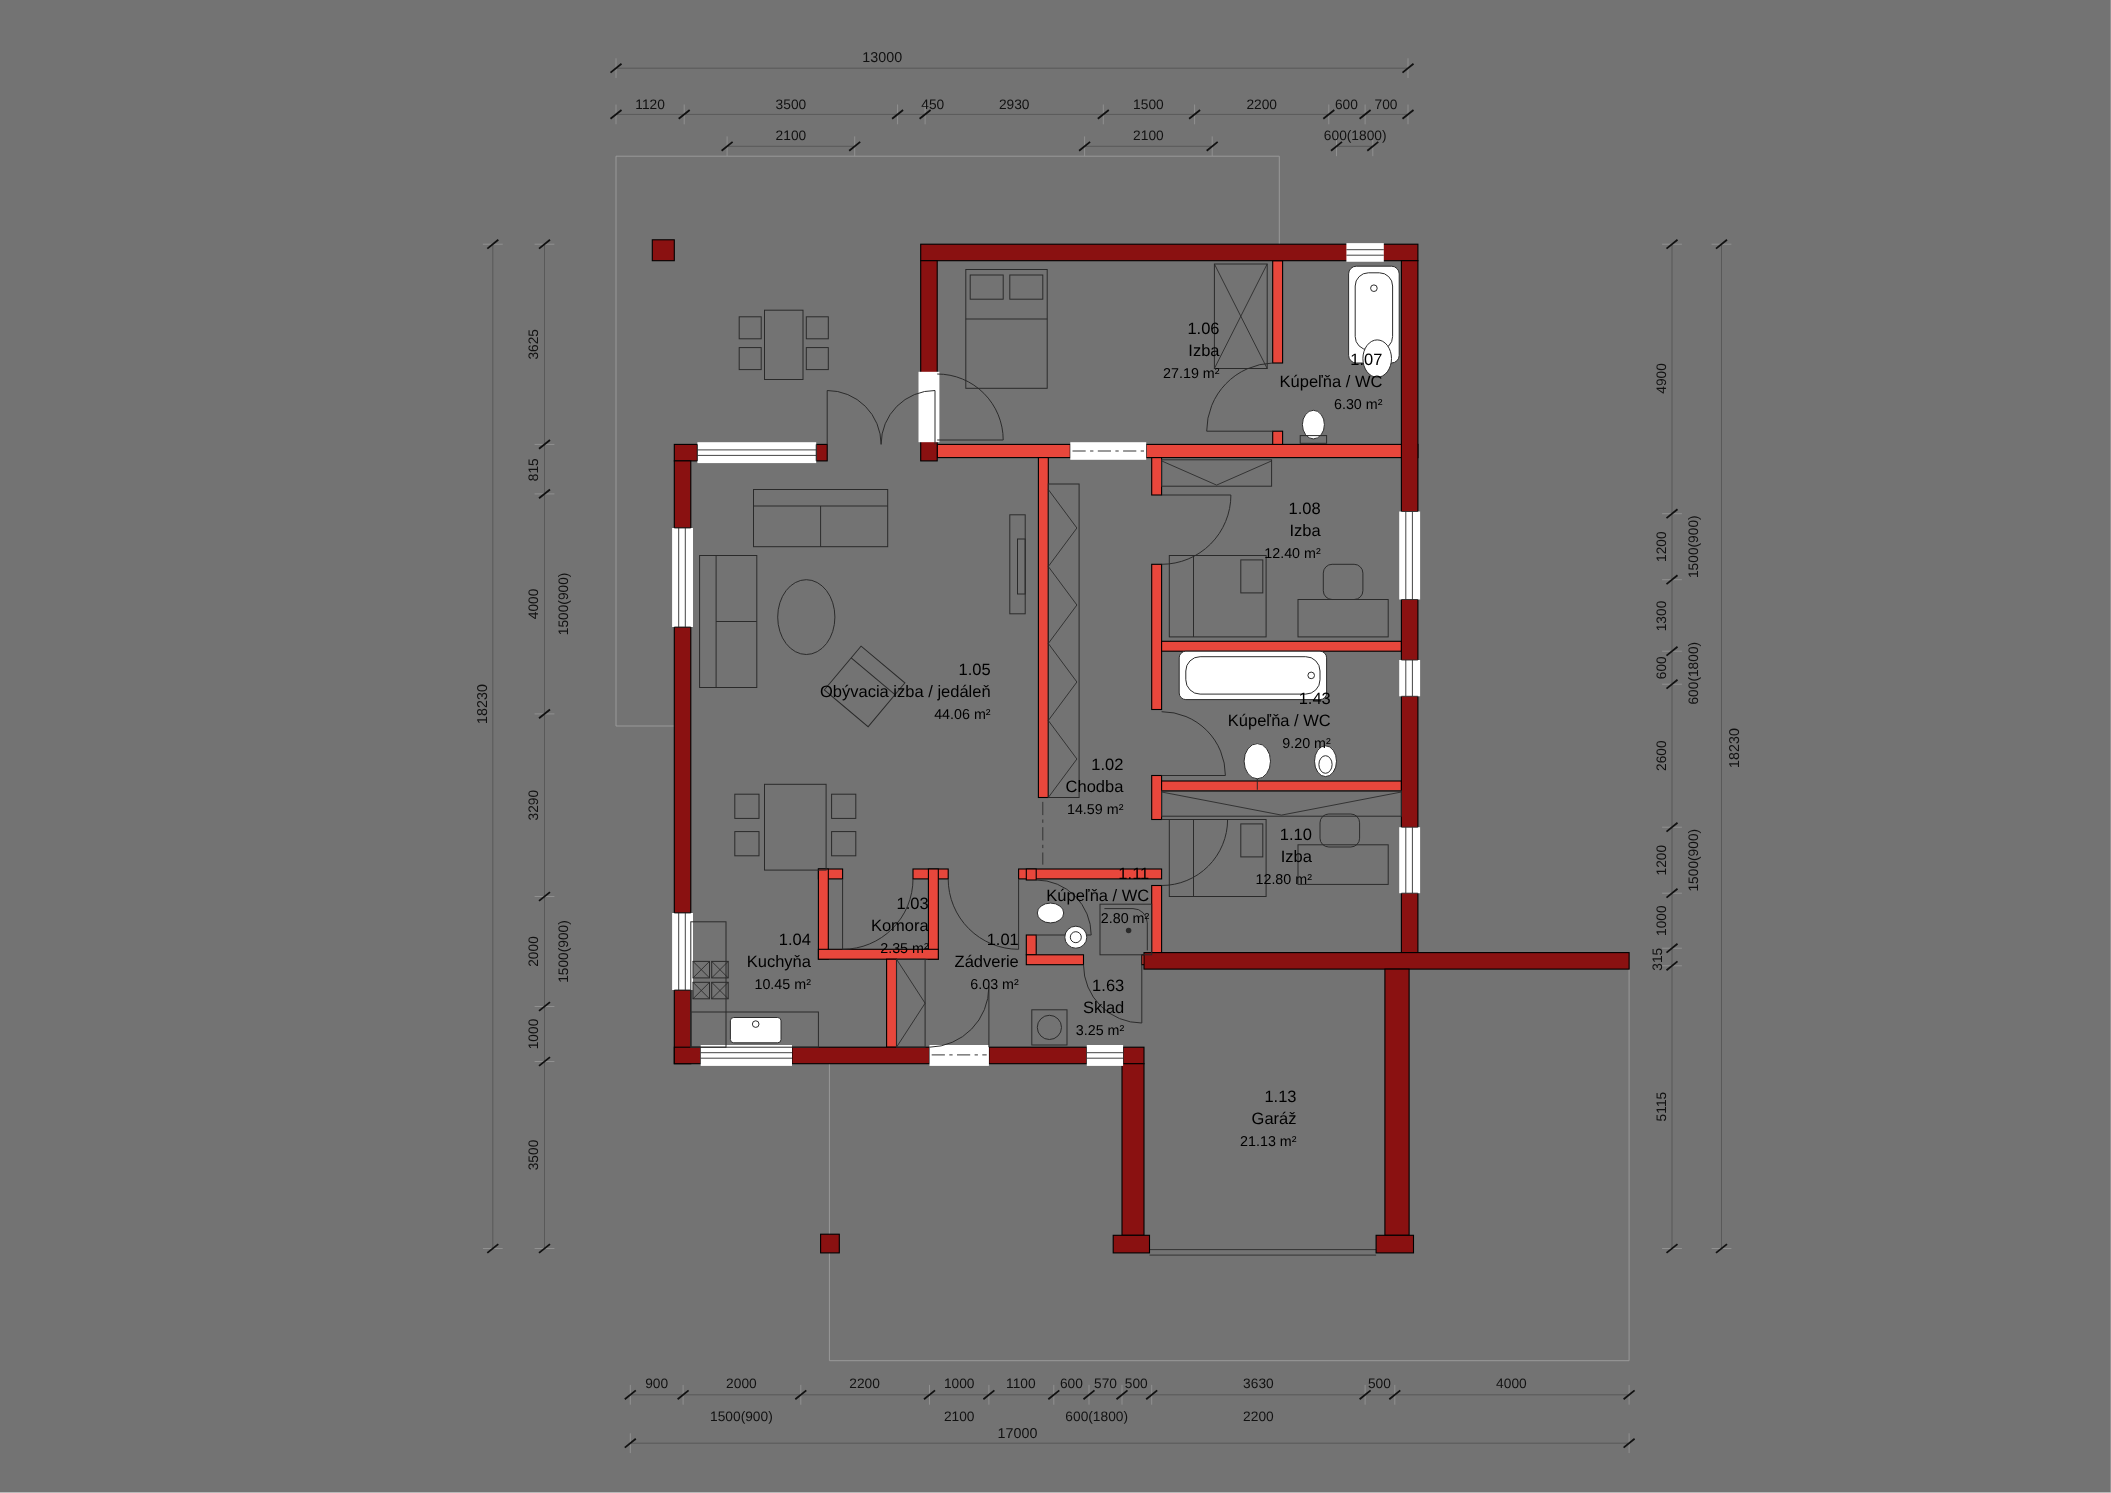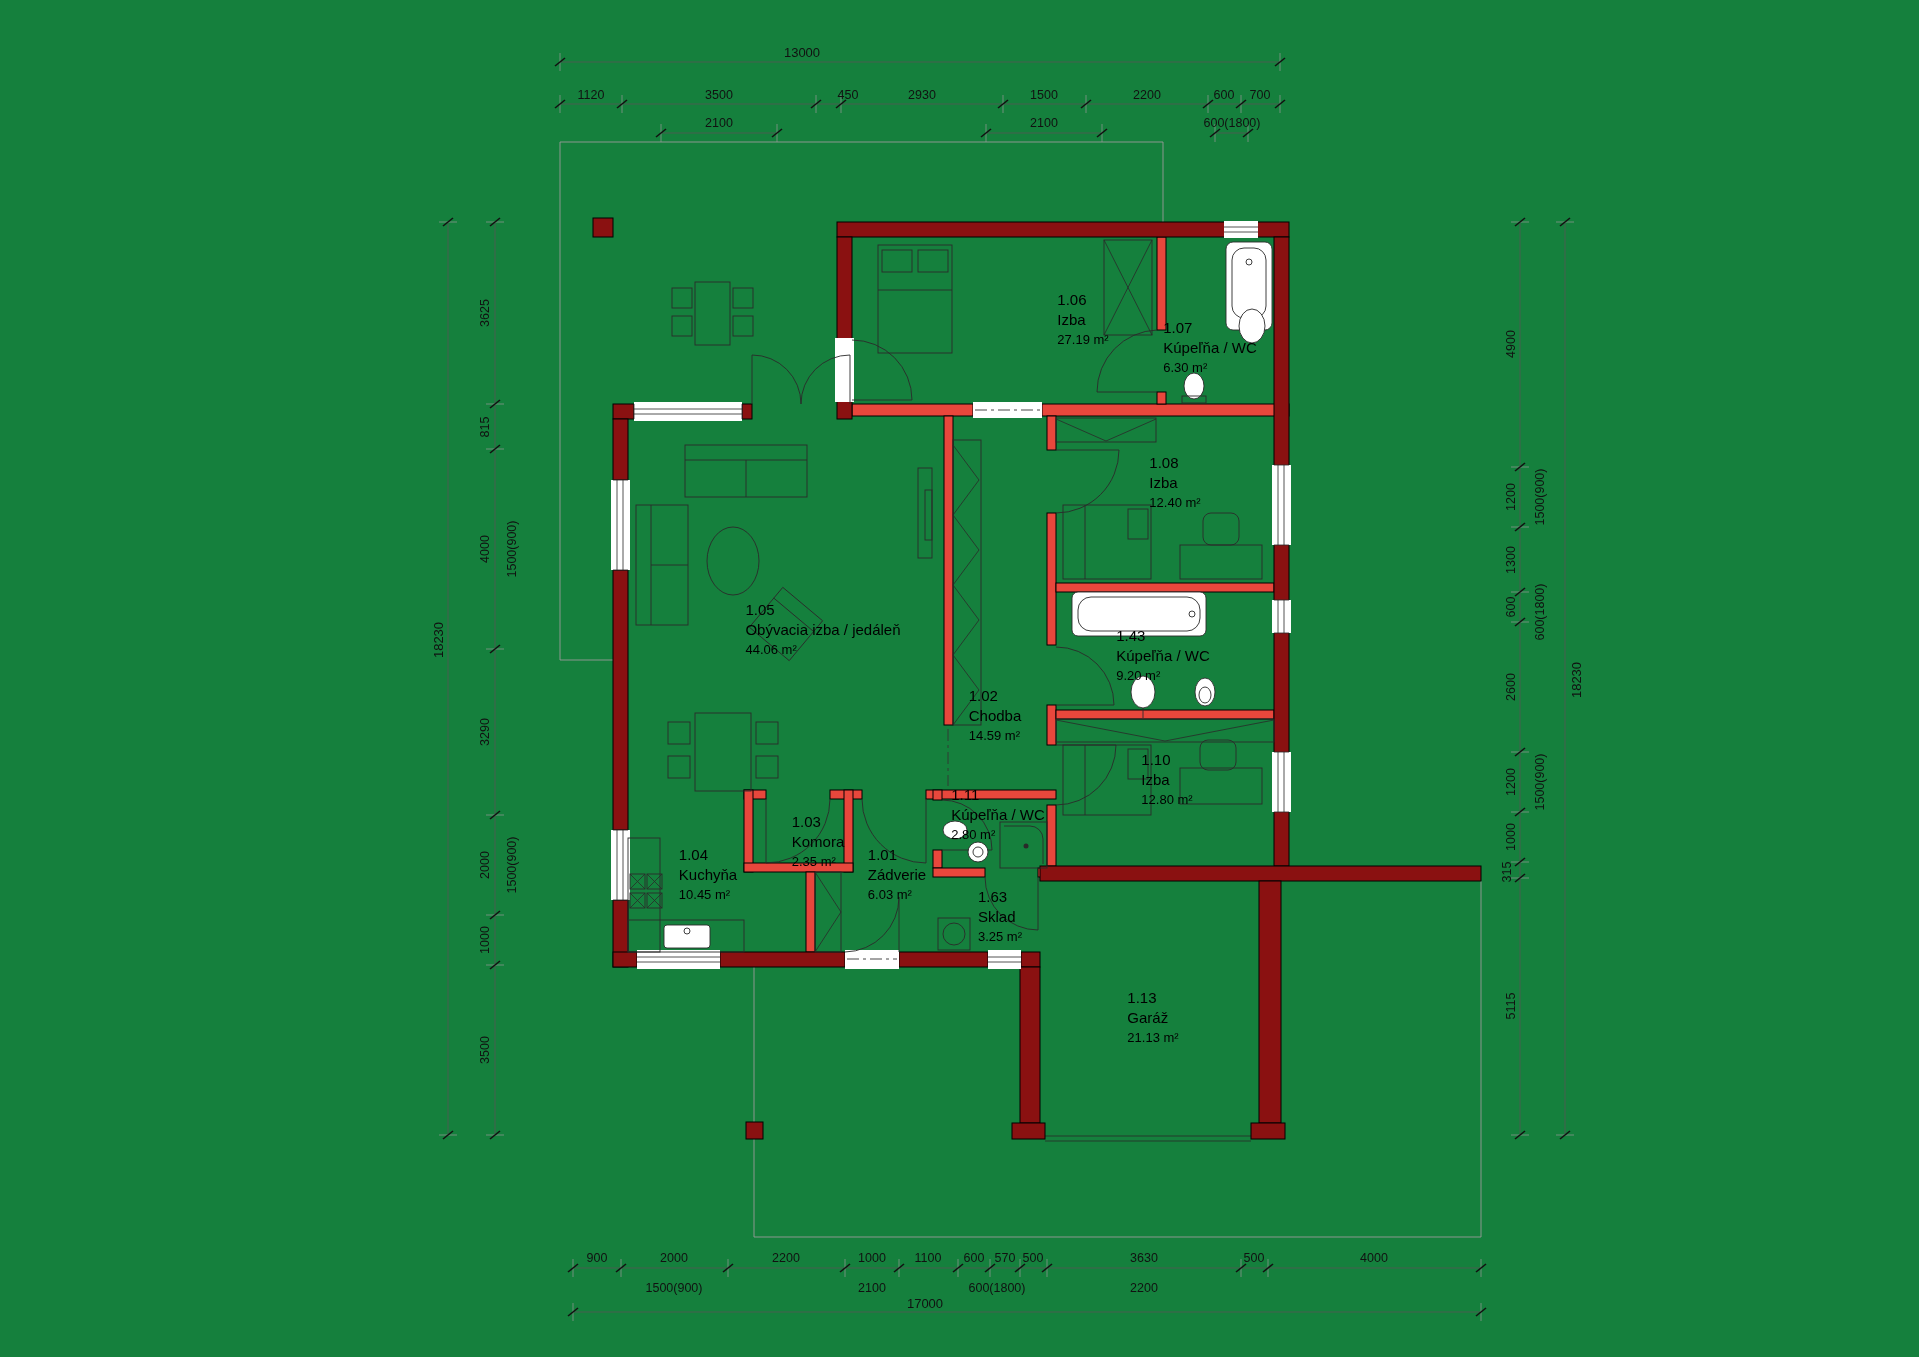--- a/index.html
+++ b/index.html
@@ -1,34 +1,34 @@
 <!DOCTYPE html>
 <html><head>
 <meta charset="utf-8">
 <style>
   html,body{margin:0;padding:0;background:#fff;}
-  #canvas{position:relative;width:1919px;height:1357px;background:#15803d;outline:1px solid #d9d9d9;
+  #canvas{position:relative;width:1919px;height:1357px;background:#737373;outline:1px solid #d9d9d9;
           font-family:"Liberation Sans",sans-serif;overflow:hidden;}
   svg{position:absolute;left:0;top:0;}
   .wx{fill:#8A1111;stroke:#000;stroke-width:1;}
   .wi{fill:#E8473C;stroke:#000;stroke-width:1;}
   .win{fill:#fff;stroke:none;}
   .fl{fill:none;stroke:#2a2a2a;stroke-width:0.9;}
   .flw{fill:#fff;stroke:#2a2a2a;stroke-width:0.9;}
   .thin{stroke:#2a2a2a;stroke-width:0.8;fill:none;}
   .gray{stroke:#9a9a9a;stroke-width:0.9;fill:none;}
   .dimln{stroke:#555;stroke-width:0.8;fill:none;}
   .ext{stroke:#9a9a9a;stroke-width:0.7;}
   .slash{stroke:#111;stroke-width:1.6;}
   .dd{stroke:#333;stroke-width:0.9;fill:none;stroke-dasharray:12 4 3 4;}
   .dim{position:absolute;font-size:12.5px;color:#111;white-space:nowrap;
        transform:translate(-50%,-50%);}
   .dim.v{transform:translate(-50%,-50%) rotate(-90deg);}
   .dim.big{font-size:13px;}
-  .room-label{position:absolute;transform:translateX(-50%);text-align:left;color:#000;
+  .room-label{position:absolute;transform:translateX(-50%);text-align:right;color:#000;
        font-size:15px;line-height:20px;white-space:nowrap;}
   .room-label .r-area{font-size:13px;}
 </style>
 </head>
 <body>
 
 <div id="canvas">
 
 <svg width="1919" height="1357" viewBox="0 0 1919 1357">
   <defs>

